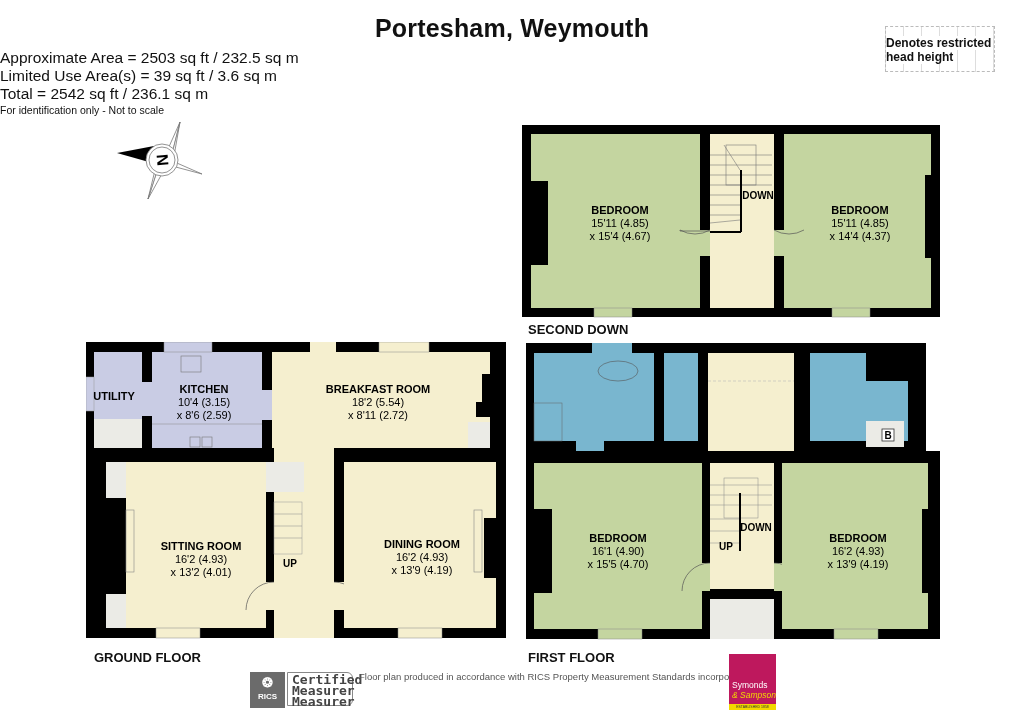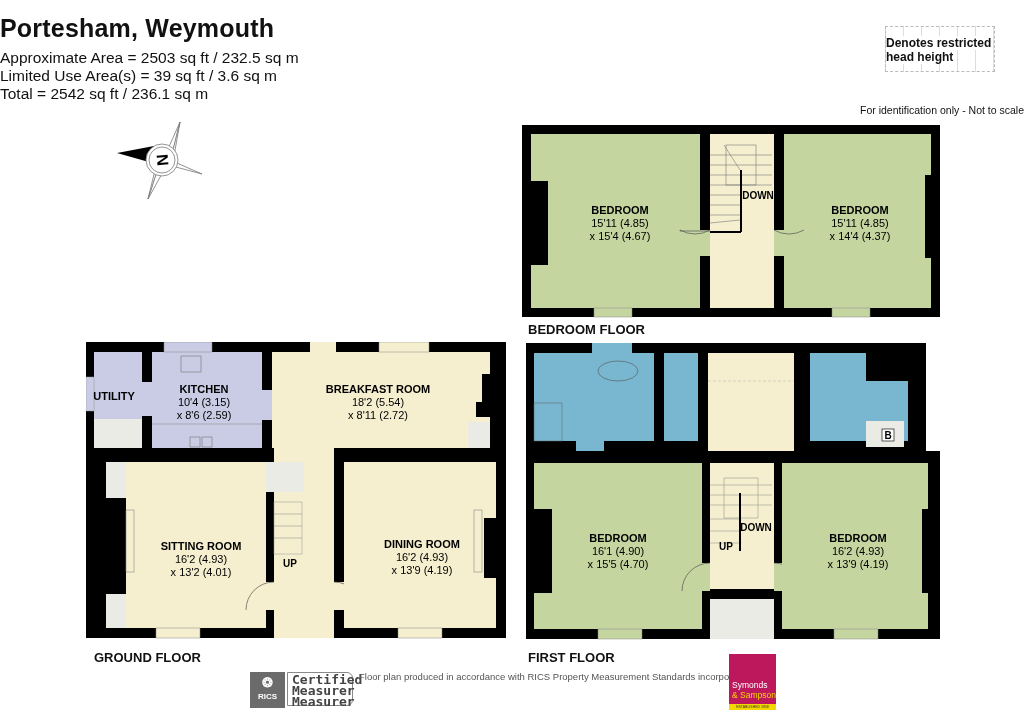--- a/index.html
+++ b/index.html
@@ -1,35 +1,35 @@
 <!DOCTYPE html>
 <html><head>
 <meta charset="utf-8">
 <style>
   html, body { margin:0; padding:0; background:#ffffff; }
   body { width:1024px; height:724px; position:relative; overflow:hidden; font-family:"Liberation Sans", sans-serif; color:#111; }
   .abs { position:absolute; }
-  .title { left:0; width:1024px; top:14px; font-size:25px; font-weight:bold; letter-spacing:0.2px; }
+  .title { left:0; width:1024px; top:14px; text-align:center; font-size:25px; font-weight:bold; letter-spacing:0.2px; }
   .area-line { left:0; width:1024px; font-size:15.5px; }
-  .note { left:0; width:1024px; top:104px; text-align:right; font-size:10.5px; }
+  .note { left:0; width:1024px; top:104px; text-align:left; font-size:10.5px; }
   .restricted { left:885px; top:26px; width:110px; height:46px; border:1px dashed #bbb; font-size:12px; font-weight:bold; line-height:14px; padding-top:9px; box-sizing:border-box;
     background-image:linear-gradient(90deg, transparent 17px, #ddd 17px, #ddd 18px, transparent 18px); background-size:18px 100%; }
   .restricted span { background:#fff; }
   .floor-label { font-size:13px; font-weight:bold; }
   svg text { font-family:"Liberation Sans", sans-serif; }
   .room-name { font-weight:bold; font-size:11px; }
   .room-dim { font-size:11px; }
   .footer-text { left:359px; top:671px; font-size:9.5px; line-height:12.5px; color:#555; }
   .rics { left:250px; top:672px; width:105px; height:36px; }
   .rics-badge { position:absolute; left:0; top:0; width:35px; height:36px; background:#6b6b6b; color:#fff; font-size:8px; font-weight:bold; text-align:center; }
   .rics-badge .emblem { display:block; font-size:13px; line-height:18px; margin-top:2px; }
   .rics-cert { position:absolute; left:37px; top:0; width:66px; height:34px; border:1px solid #888; border-radius:0 6px 6px 0; font-size:13px; font-weight:bold; color:#444; line-height:11px; padding:1px 0 0 4px; box-sizing:border-box; font-family:"DejaVu Sans Mono", monospace; }
   .ss-logo { left:729px; top:654px; width:47px; height:56px; background:#be185d; color:#fff; font-size:8.5px; line-height:10px; }
   .ss-logo .n { position:absolute; left:3px; top:26px; }
-  .ss-logo .amp { color:#f2d800; }
+  .ss-logo .amp { color:#f2d800;font-style:italic; }
   .ss-logo .band { position:absolute; left:0; bottom:0; width:47px; height:6px; background:#f2d800; color:#333; font-size:3.5px; text-align:center; line-height:6px; }
 </style>
 </head>
 <body>
 
 <div class="abs title">Portesham, Weymouth</div>
 <div class="abs area-line" style="top:49px">Approximate Area = 2503 sq ft / 232.5 sq m</div>
 <div class="abs area-line" style="top:67px">Limited Use Area(s) = 39 sq ft / 3.6 sq m</div>
 <div class="abs area-line" style="top:85px">Total = 2542 sq ft / 236.1 sq m</div>
 <div class="abs note">For identification only - Not to scale</div>
@@ -84,21 +84,21 @@
 
   <rect x="72" y="183" width="38" height="9" fill="#c4d5a0" stroke="#888" stroke-width="0.5"></rect>
   <rect x="310" y="183" width="38" height="9" fill="#c4d5a0" stroke="#888" stroke-width="0.5"></rect>
   <text x="98" y="89" class="room-name" text-anchor="middle">BEDROOM</text>
   <text x="98" y="102" class="room-dim" text-anchor="middle">15'11 (4.85)</text>
   <text x="98" y="115" class="room-dim" text-anchor="middle">x 15'4 (4.67)</text>
   <text x="338" y="89" class="room-name" text-anchor="middle">BEDROOM</text>
   <text x="338" y="102" class="room-dim" text-anchor="middle">15'11 (4.85)</text>
   <text x="338" y="115" class="room-dim" text-anchor="middle">x 14'4 (4.37)</text>
 </svg>
-<div class="abs floor-label" style="left:528px;top:322px">BEDROOM FLOOR</div>
+<div class="abs floor-label" style="left:528px;top:322px">SECOND DOWN</div>
 
 <svg class="abs" style="left:86px;top:342px" width="420" height="300">
   <rect x="0" y="0" width="420" height="296" fill="#000"></rect>
 
   <rect x="8" y="10" width="48" height="96" fill="#c9cce4"></rect>
   <rect x="8" y="77" width="48" height="29" fill="#ebebe6"></rect>
   <rect x="0" y="35" width="8" height="34" fill="#c9cce4" stroke="#999" stroke-width="0.5"></rect>
   <text x="28" y="58" class="room-name" text-anchor="middle">UTILITY</text>
 
   <rect x="66" y="10" width="110" height="96" fill="#c9cce4"></rect>

